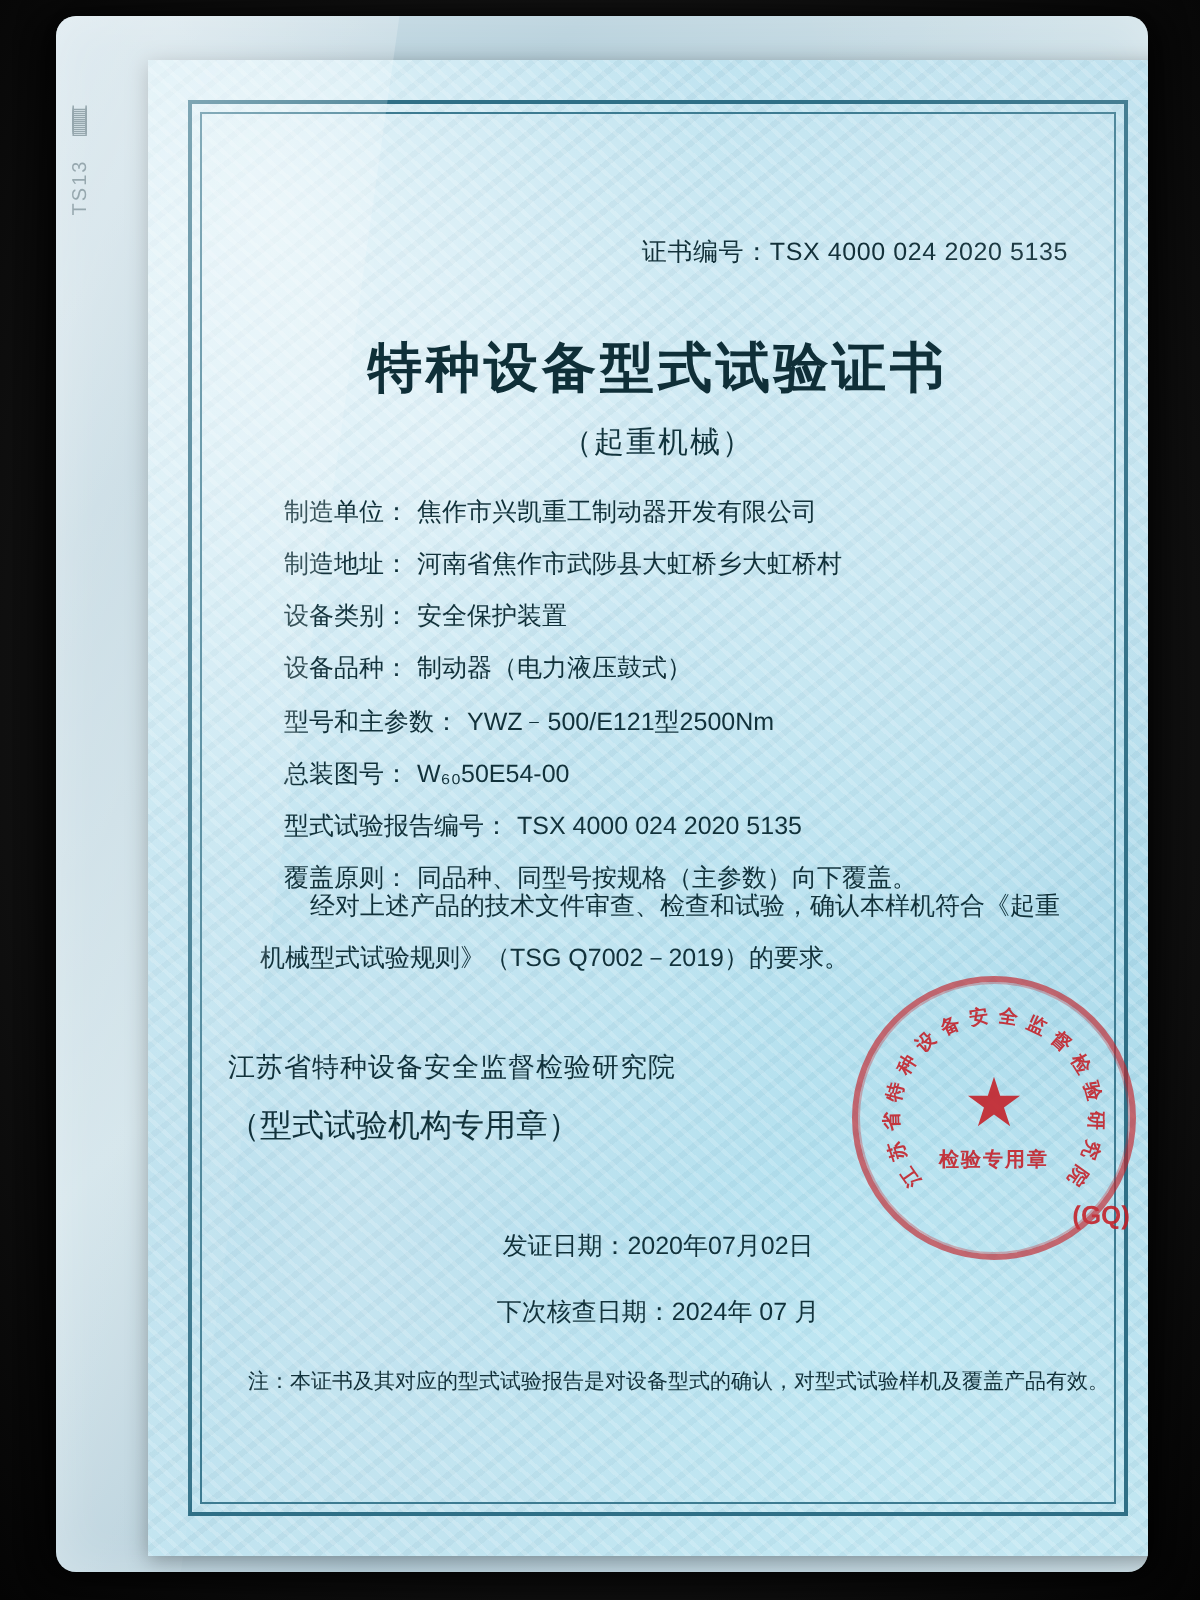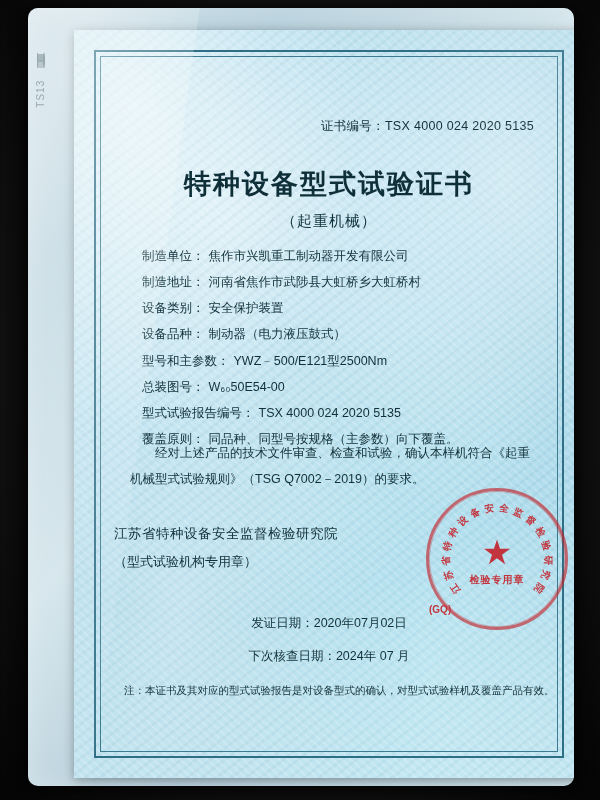--- a/index.html
+++ b/index.html
@@ -161,21 +161,21 @@
   }
   .org {
     font-size: 13.5px;
     letter-spacing: 0.5px;
     color: #11313a;
     position: relative;
     z-index: 3;
   }
   .org-sub {
     margin-top: 10px;
-    font-size: 13px;
+    font-size: 16px;
     color: #11313a;
     position: relative;
     z-index: 3;
   }
 
   
   .seal {
     position: absolute;
     left: 312px;
     top: 418px;
@@ -221,22 +221,22 @@
     text-align: center;
     font-size: 10px;
     color: #c41e26;
     font-weight: bold;
     letter-spacing: 1px;
   }
   .seal .seal-code {
     position: absolute;
     left: 0; right: 0;
     bottom: 12px;
-    text-align: left;
-    font-size: 10px;
+    text-align: right;
+    font-size: 13px;
     color: #c41e26;
     font-weight: bold;
   }
 
   .dates {
     position: absolute;
     top: 545px;
     left: 0; right: 0;
     text-align: center;
   }

